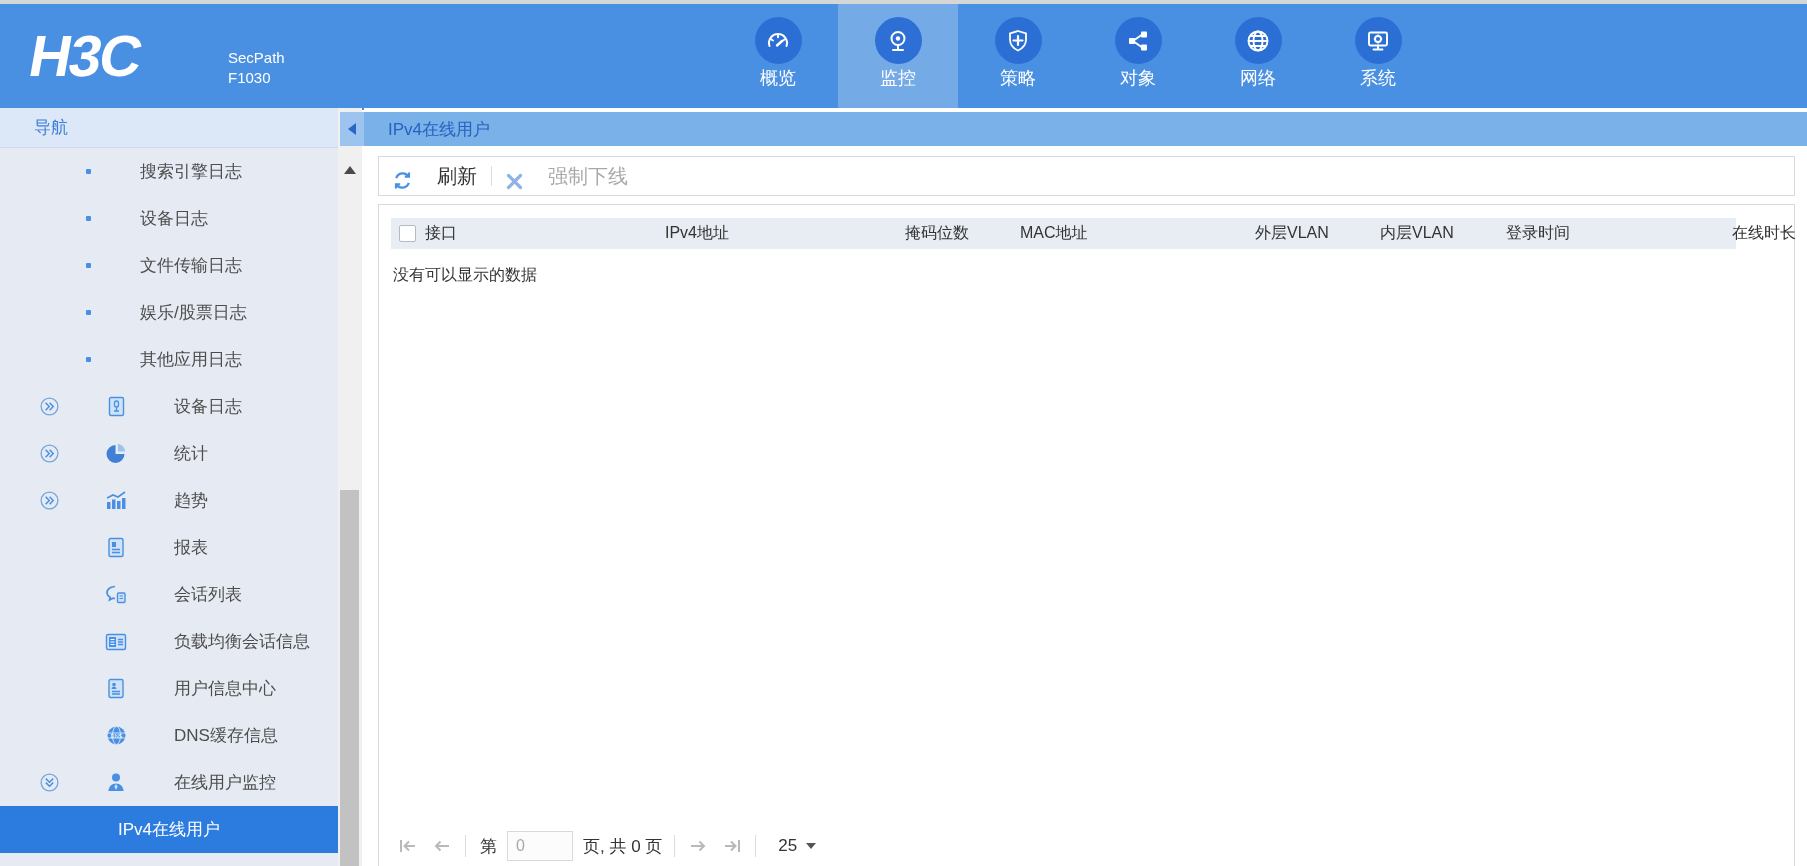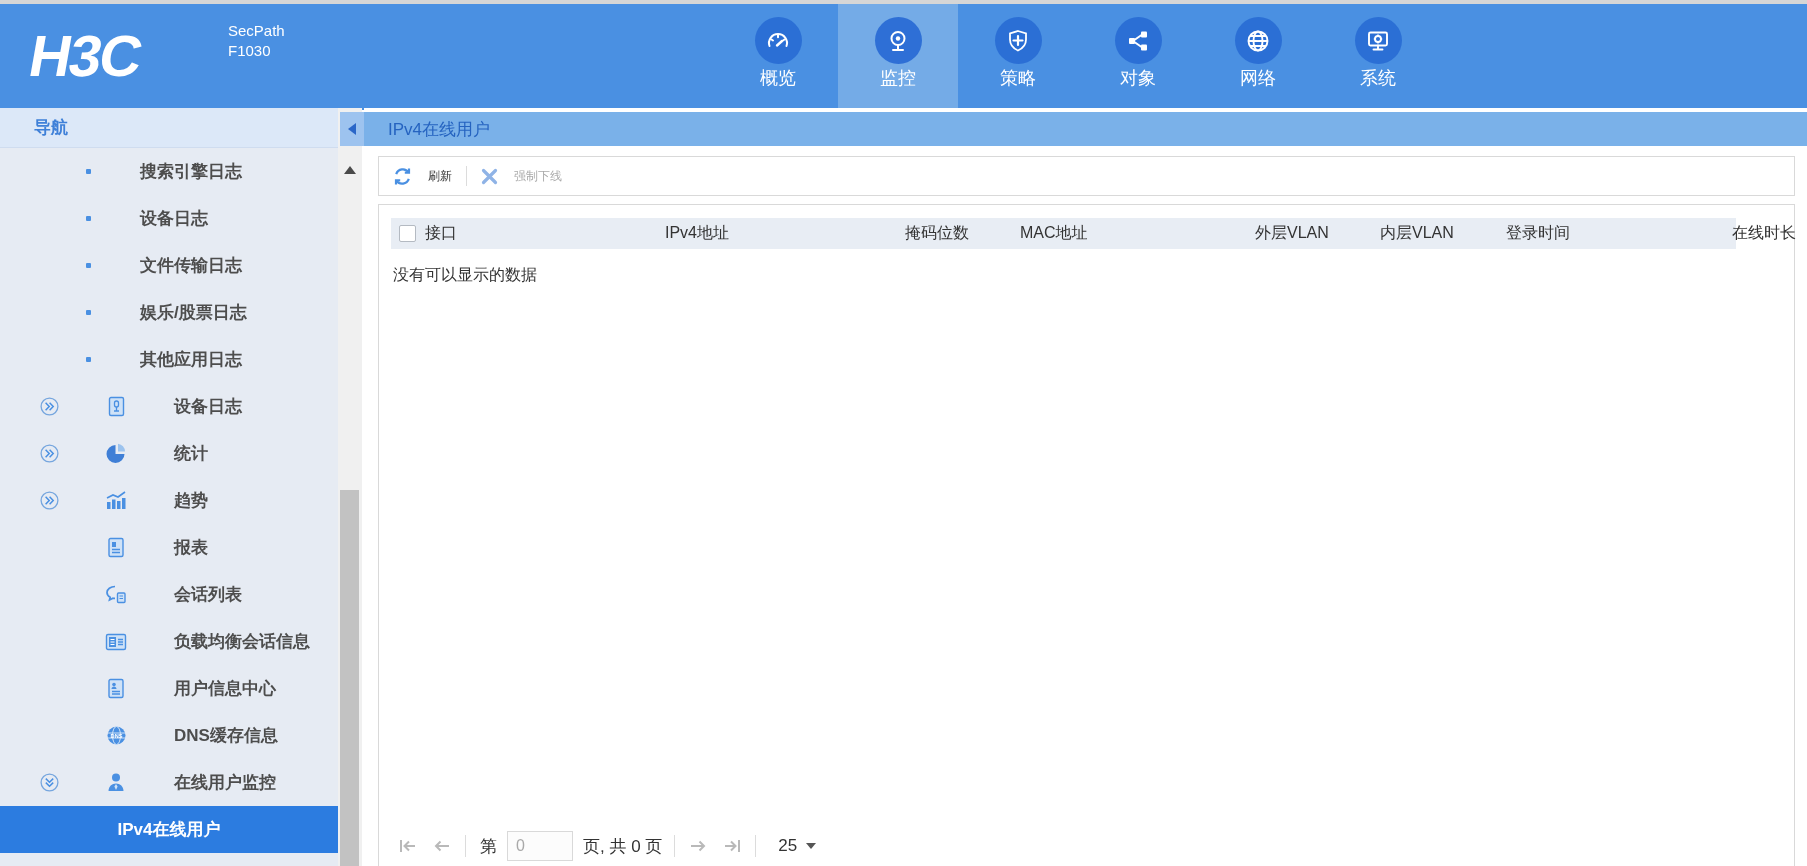--- a/index.html
+++ b/index.html
@@ -7,31 +7,31 @@
   body { font-family:"Liberation Sans","DejaVu Sans",sans-serif; }
   .screen { position:relative; width:1807px; height:866px; overflow:hidden; background:#ffffff; }
 
   
   .top-edge { position:absolute; left:0; top:0; width:100%; height:4px; background:#d6d6d6; }
 
   
   .header { position:absolute; left:0; top:4px; width:100%; height:106px; background:#4a90e2; }
   .logo { position:absolute; left:30px; top:18px; color:#fff; font-size:58px; font-weight:bold;
           letter-spacing:-2px; transform:skewX(-10deg); }
-  .product { position:absolute; left:228px; top:17px; color:#fff; font-size:15px; line-height:20px; }
+  .product { position:absolute; left:228px; top:44px; color:#fff; font-size:15px; line-height:20px; }
   .tabs { position:absolute; left:718px; top:0; height:106px; display:flex; }
   .tab { width:120px; height:106px; display:flex; flex-direction:column; align-items:center; cursor:pointer; }
   .tab.selected { background:#74abe7; }
   .tab-circle { margin-top:13px; width:47px; height:47px; border-radius:50%; background:#2b6fd5;
                 display:flex; align-items:center; justify-content:center; }
   .tab.selected .tab-circle { background:#2e6fd6; }
   .tab-label { margin-top:2px; color:#ffffff; font-size:18px; }
 
   
-  .sidebar { position:absolute; left:0; top:108px; width:338px; height:758px; background:#e6ebf3;font-weight:bold; }
+  .sidebar { position:absolute; left:0; top:108px; width:338px; height:758px; background:#e6ebf3; }
   .sidebar-title { height:40px; background:#dce8f8; border-bottom:1px solid #cfdcef;
                    display:flex; align-items:center; padding-left:34px;
                    color:#3f80d8; font-size:17px; }
   .nav-item { height:47px; display:flex; align-items:center; color:#4d4d4d; font-size:17px; cursor:pointer;gap:40px; }
   .nav-item .bullet { width:5px; height:5px; background:#4a90e2; border-radius:1px; margin-left:86px; margin-right:9px; flex:0 0 auto; }
   .nav-item .expand { width:19px; height:19px; margin-left:40px; margin-right:6px; flex:0 0 auto; }
   .nav-item .no-expand { width:19px; margin-left:40px; margin-right:6px; flex:0 0 auto; }
   .nav-item .nicon { width:22px; height:22px; margin-right:7px; flex:0 0 auto; display:flex; align-items:center; justify-content:center; }
   .nav-item.selected { background:#2c7ce0; color:#ffffff; justify-content:center; }
 
@@ -44,21 +44,21 @@
                   display:flex; align-items:center; justify-content:center; cursor:pointer; }
   .collapse-btn .arrow-left { width:0; height:0; border-top:6px solid transparent; border-bottom:6px solid transparent;
                   border-right:8px solid #2a66c8; }
 
   
   .main { position:absolute; left:364px; top:108px; width:1443px; height:758px; background:#ffffff; }
   .crumb-bar { position:absolute; left:0; top:4px; width:1443px; height:34px; background:#7ab1e9;
                display:flex; align-items:center; padding-left:24px; color:#2563c0; font-size:17px; }
   .toolbar { position:absolute; left:14px; top:48px; width:1417px; height:40px; background:#fff;
              border:1px solid #d9d9d9; display:flex; align-items:center; padding-left:14px; }
-  .tool-btn { display:flex; align-items:center; gap:16px; font-size:12px; color:#333; cursor:pointer; }
+  .tool-btn { display:flex; align-items:flex-end; gap:25px; font-size:20px; color:#333; cursor:pointer; }
   .tool-btn.disabled { color:#a9a9a9; cursor:default; }
   .tool-sep { width:1px; height:20px; background:#dcdcdc; margin:0 14px; }
 
   .table-box { position:absolute; left:14px; top:96px; width:1417px; height:778px; background:#fff;
                border:1px solid #d9d9d9; padding:13px 12px 0 12px; }
   table.grid { border-collapse:collapse; width:1345px; table-layout:fixed; }
   table.grid th { background:#e8edf4; height:31px; font-weight:normal; font-size:16px; color:#333;
                   text-align:left; padding:0; white-space:nowrap; }
   .chk { width:17px; height:17px; background:#fff; border:1px solid #b4bac2; border-radius:2px; margin-left:8px; }
   .empty-text { margin:16px 0 0 2px; font-size:16px; color:#333; }

